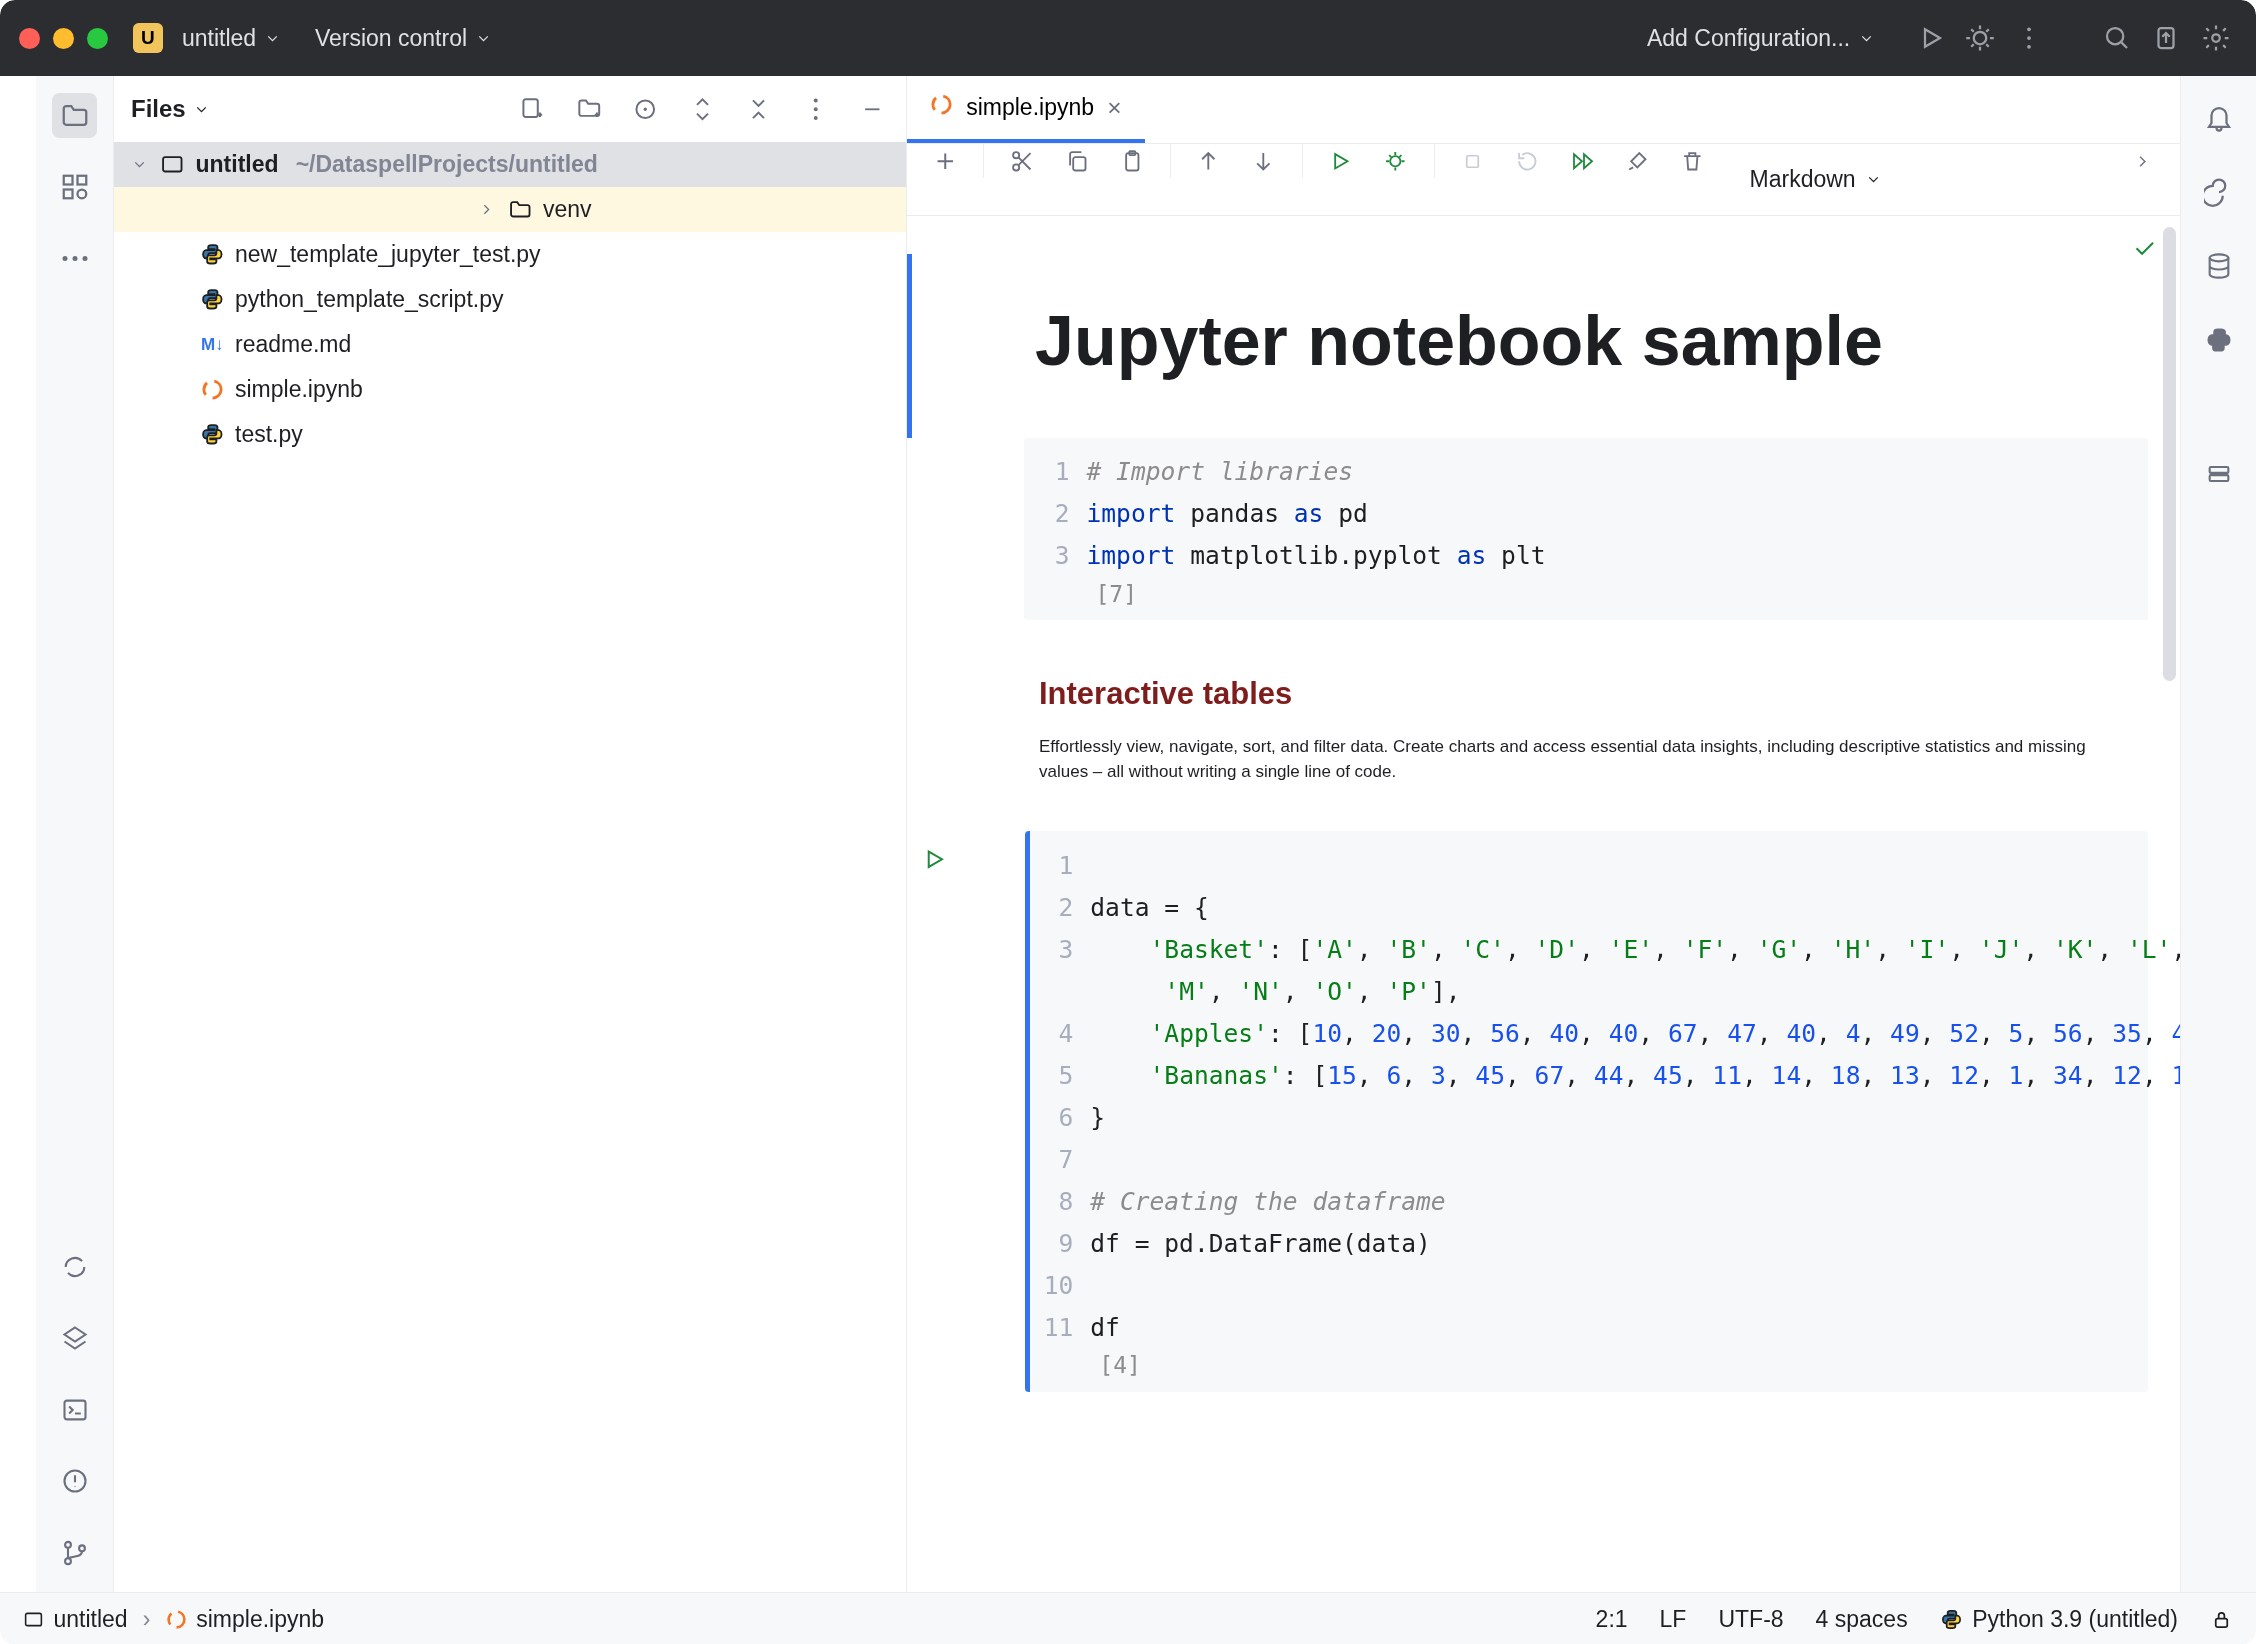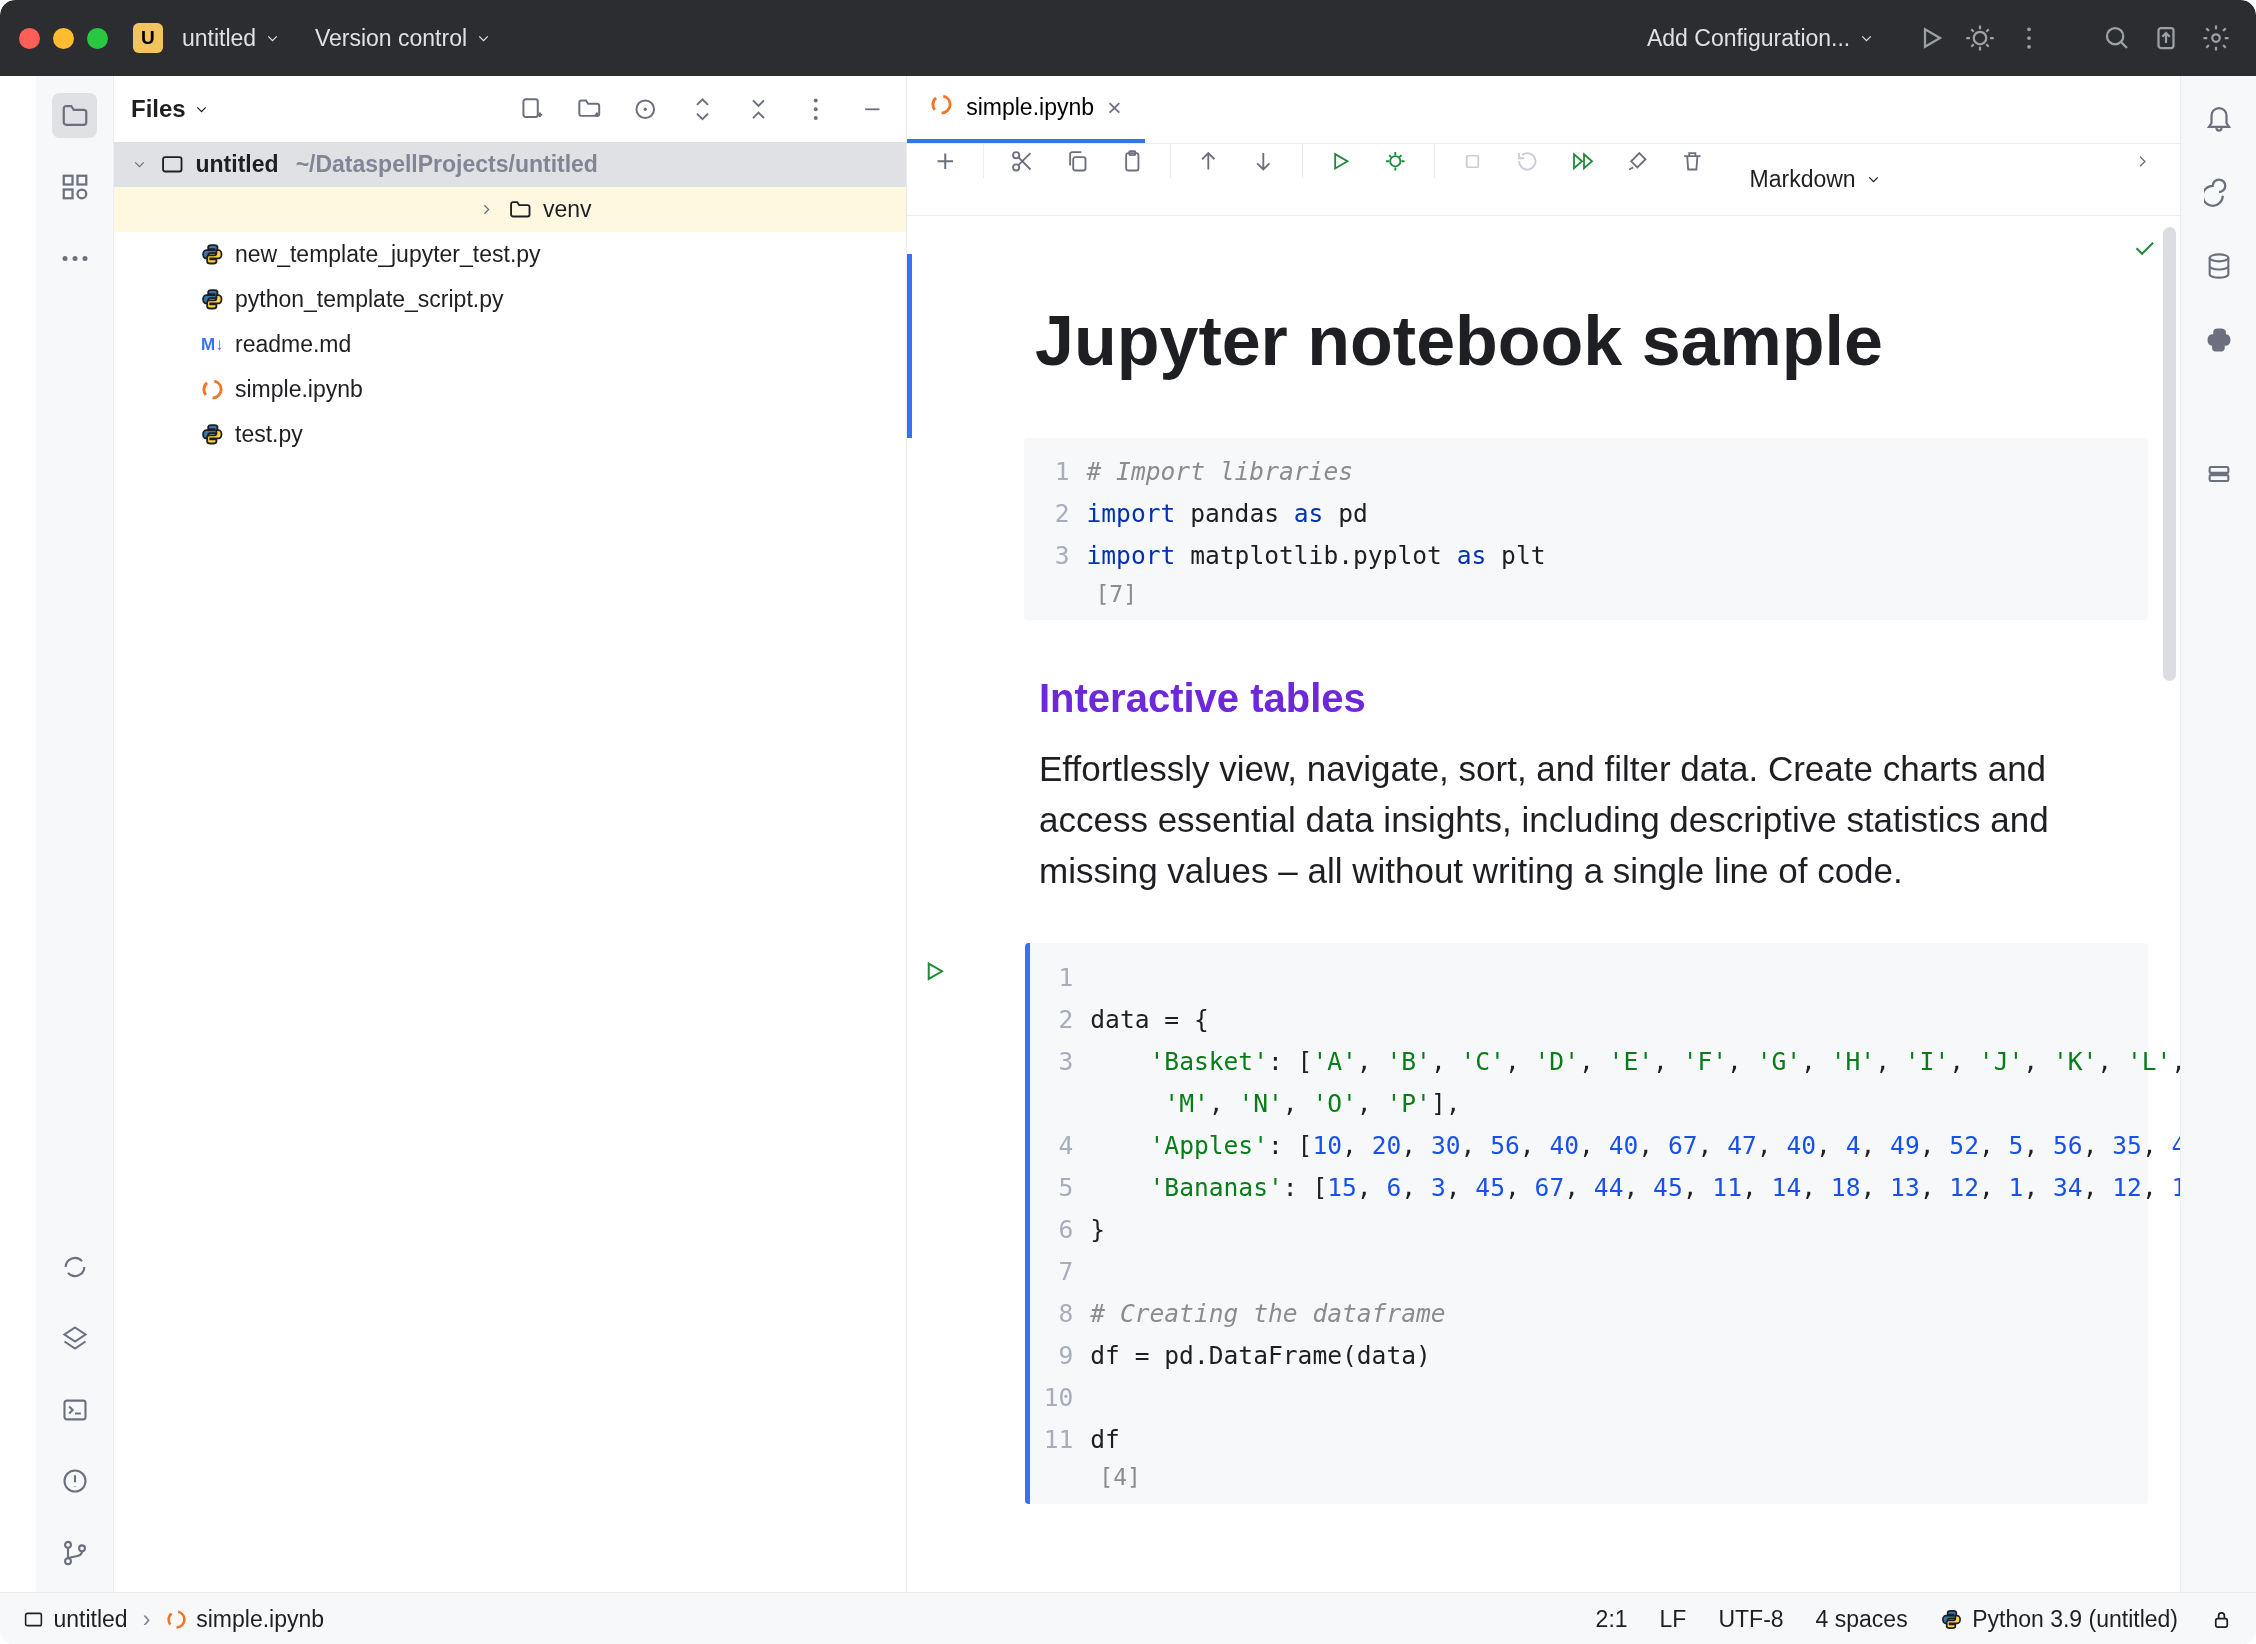--- a/index.html
+++ b/index.html
@@ -100,22 +100,22 @@
 .cell-type-dd { margin-left: 19px; font-size: 23px; color: #1e1f22; display:flex; align-items:center; gap:9.5px; cursor:pointer; }
 .nb-toolbar .tbflex { flex: 1; }
 
 .nb-content { flex: 1; overflow: auto; padding: 38px 0 57px 0; }
 
 .check-green { position: absolute; top: 159px; right: 23px; color: #208a3c; }
 
 .md-cell { border-left: 5.7px solid #3574f0; padding: 47px 0 57px 123px; }
 .md-cell h1 { font-size: 70px; font-weight: 700; color: #1e1f22; }
 .md-subcell { padding: 28px 57px 47px 132px; }
-.md-subcell h2 { font-size: 40px; font-weight: 700; color: #6d28d9; margin-bottom: 23px; }
-.md-subcell p { font-size: 35px; color: #1e1f22; line-height: 1.45; max-width: 1211px; }
+.md-subcell h2 { font-size: 31px; font-weight: 700; color: #7f1d1d; margin-bottom: 23px; }
+.md-subcell p { font-size: 17px; color: #1e1f22; line-height: 1.45; max-width: 1211px; }
 
 .code-cell { background: #f7f8fa; margin: 0 32px 28px 117px; border-radius: 3.8px; padding: 13.2px 19px 13.2px 9.5px; position: relative; }
 .code-cell.with-run { border-left: 5.7px solid #3574f0; margin-left: 5.7px; padding-left: 7.6px; }
 .code-row { display: flex; align-items: flex-start; font-family: ui-monospace, SFMono-Regular, Menlo, monospace; font-size: 24.6px; line-height: 42px; }
 .gutter { width: 53px; text-align: right; color: #a8adbd; padding-right: 17px; user-select: none; flex-shrink:0; }
 .code { white-space: pre; color: #1e1f22; }
 .c-comment { color: #8c8c8c; font-style: italic; }
 .c-kw { color: #0033b3; }
 .c-str { color: #067d17; }
 .c-num { color: #1750eb; }

